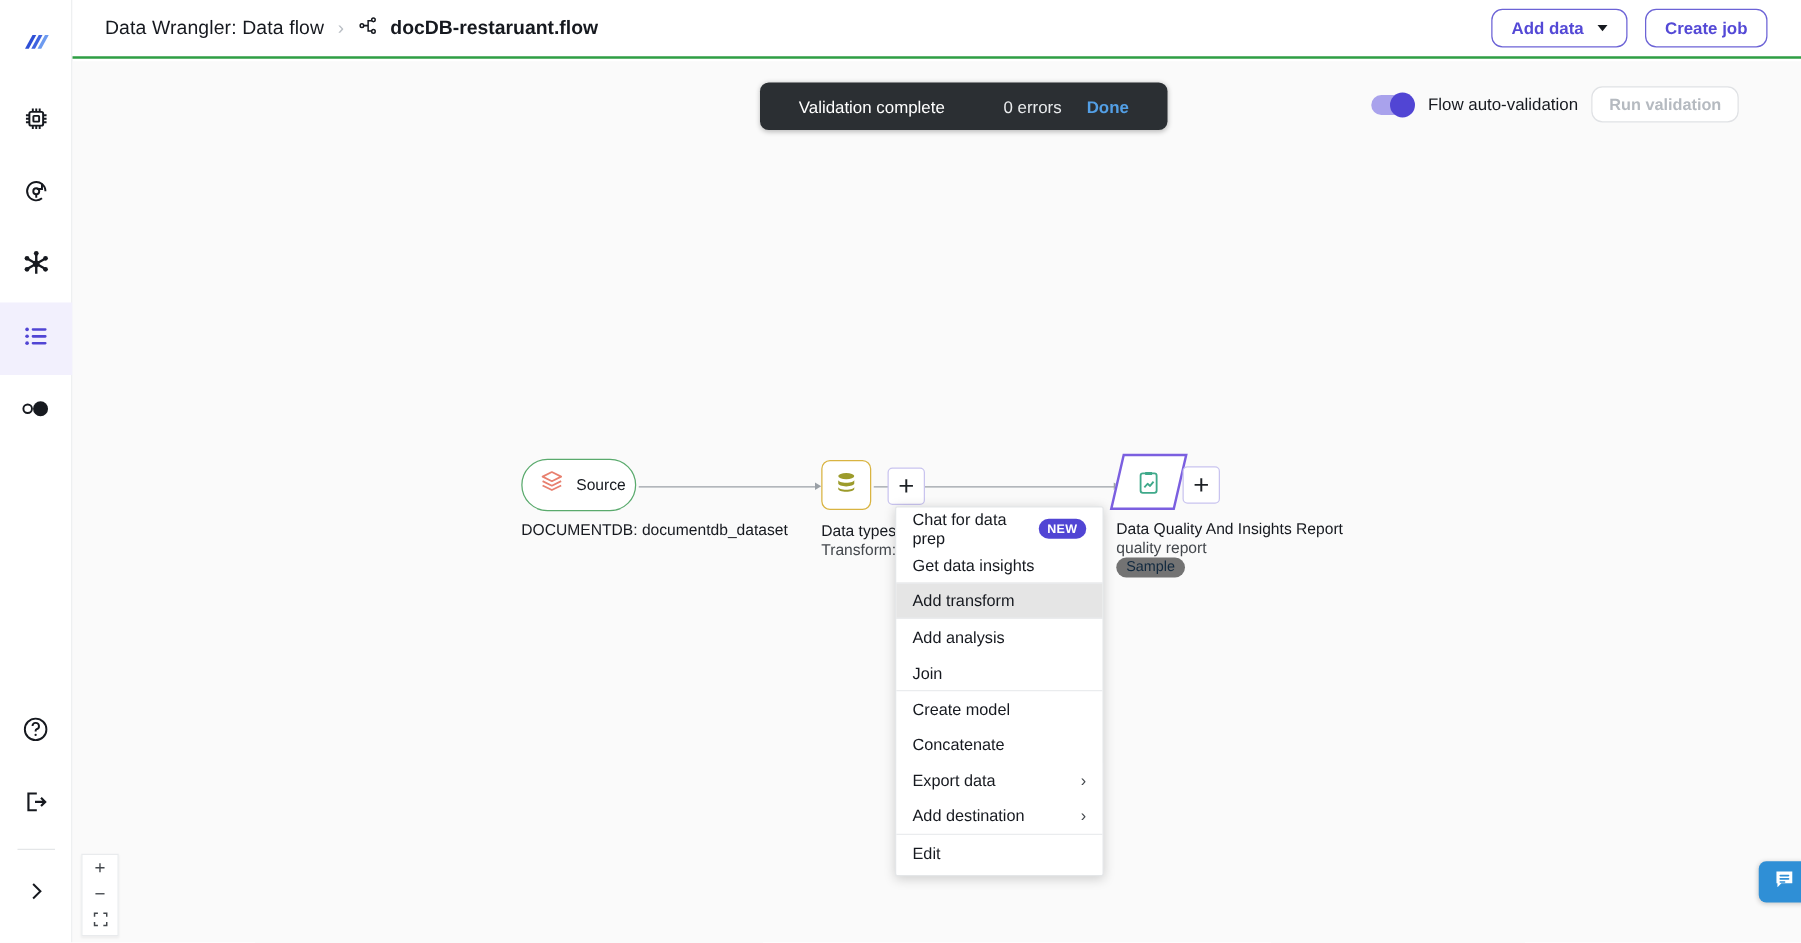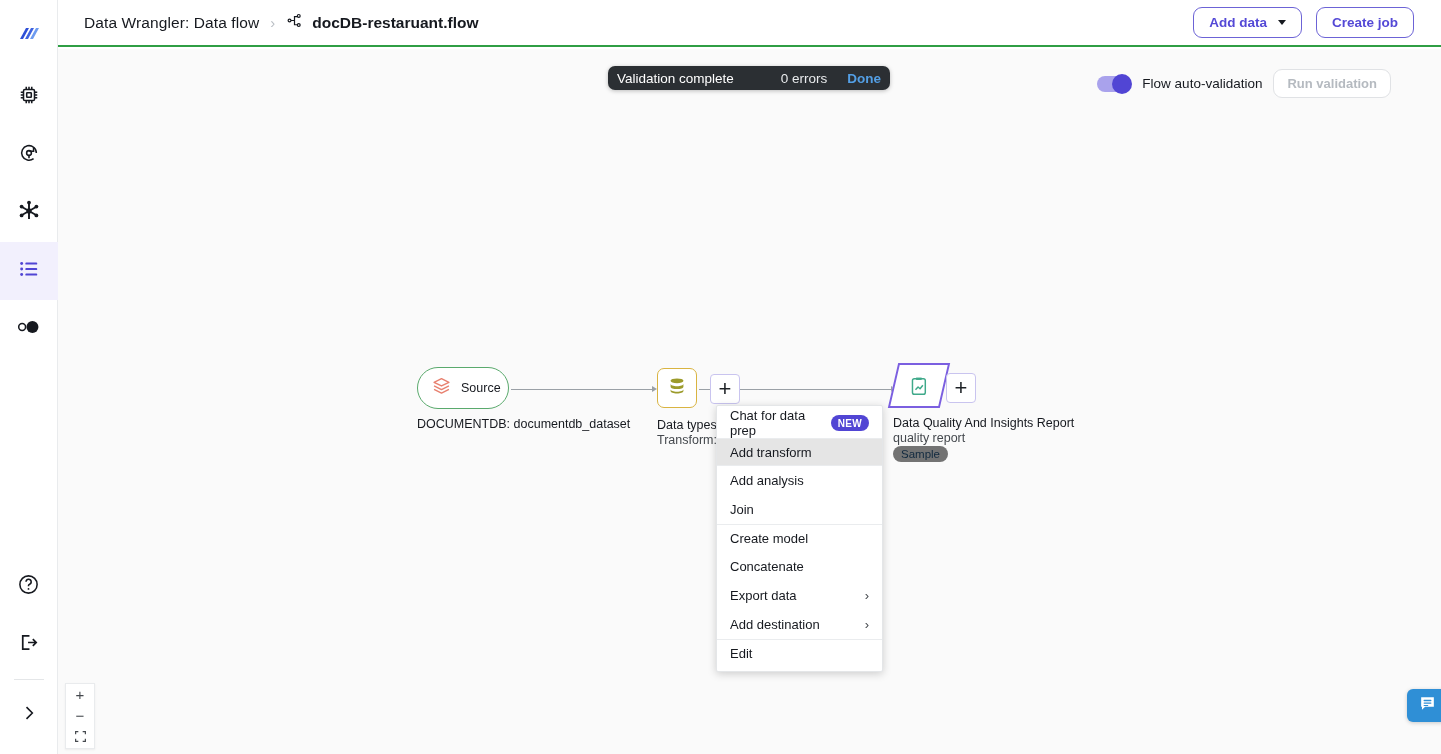--- a/index.html
+++ b/index.html
@@ -66,22 +66,22 @@
   .canvas {
     position: absolute; left: 58px; top: 49px;
     width: 1383px; height: 705px; background: #fafafa;
     overflow: hidden;
   }
 
   
   .toast {
     position: absolute; left: 550px; top: 17px;
     background: #2b2f33; border-radius: 7px;
-    height: 24px; display: flex; align-items: center;
-    padding: 0 9px; gap: 47px;
+    height: 38px; display: flex; align-items: center;
+    padding: 0 31px; gap: 47px;
     box-shadow: 0 1px 4px rgba(0,0,0,.25);
   }
   .toast-title { color: #ffffff; font-size: 13.5px; }
   .toast-right { display: flex; align-items: center; gap: 20px; }
   .toast-errors { color: #e9ebed; font-size: 13.5px; }
   .toast-done { color: #539fe5; font-size: 13.5px; font-weight: bold; cursor: pointer; }
 
   
   .valid-cluster {
     position: absolute; right: 50px; top: 20px;
@@ -422,20 +422,23 @@
       <div class="plus-box plus-2">
         <span>+</span>
       </div>
     </div>
 
     <div class="menu" id="ctx-menu">
         <div class="menu-item">
           <span>Chat for data prep</span>
           <span class="badge-new">NEW</span>
         </div>
+        <div class="menu-item">
+          <span>Get data insights</span>
+        </div>
         <div class="menu-item active div-top div-bot">
           <span>Add transform</span>
         </div>
         <div class="menu-item">
           <span>Add analysis</span>
         </div>
         <div class="menu-item">
           <span>Join</span>
         </div>
         <div class="menu-item div-top">

